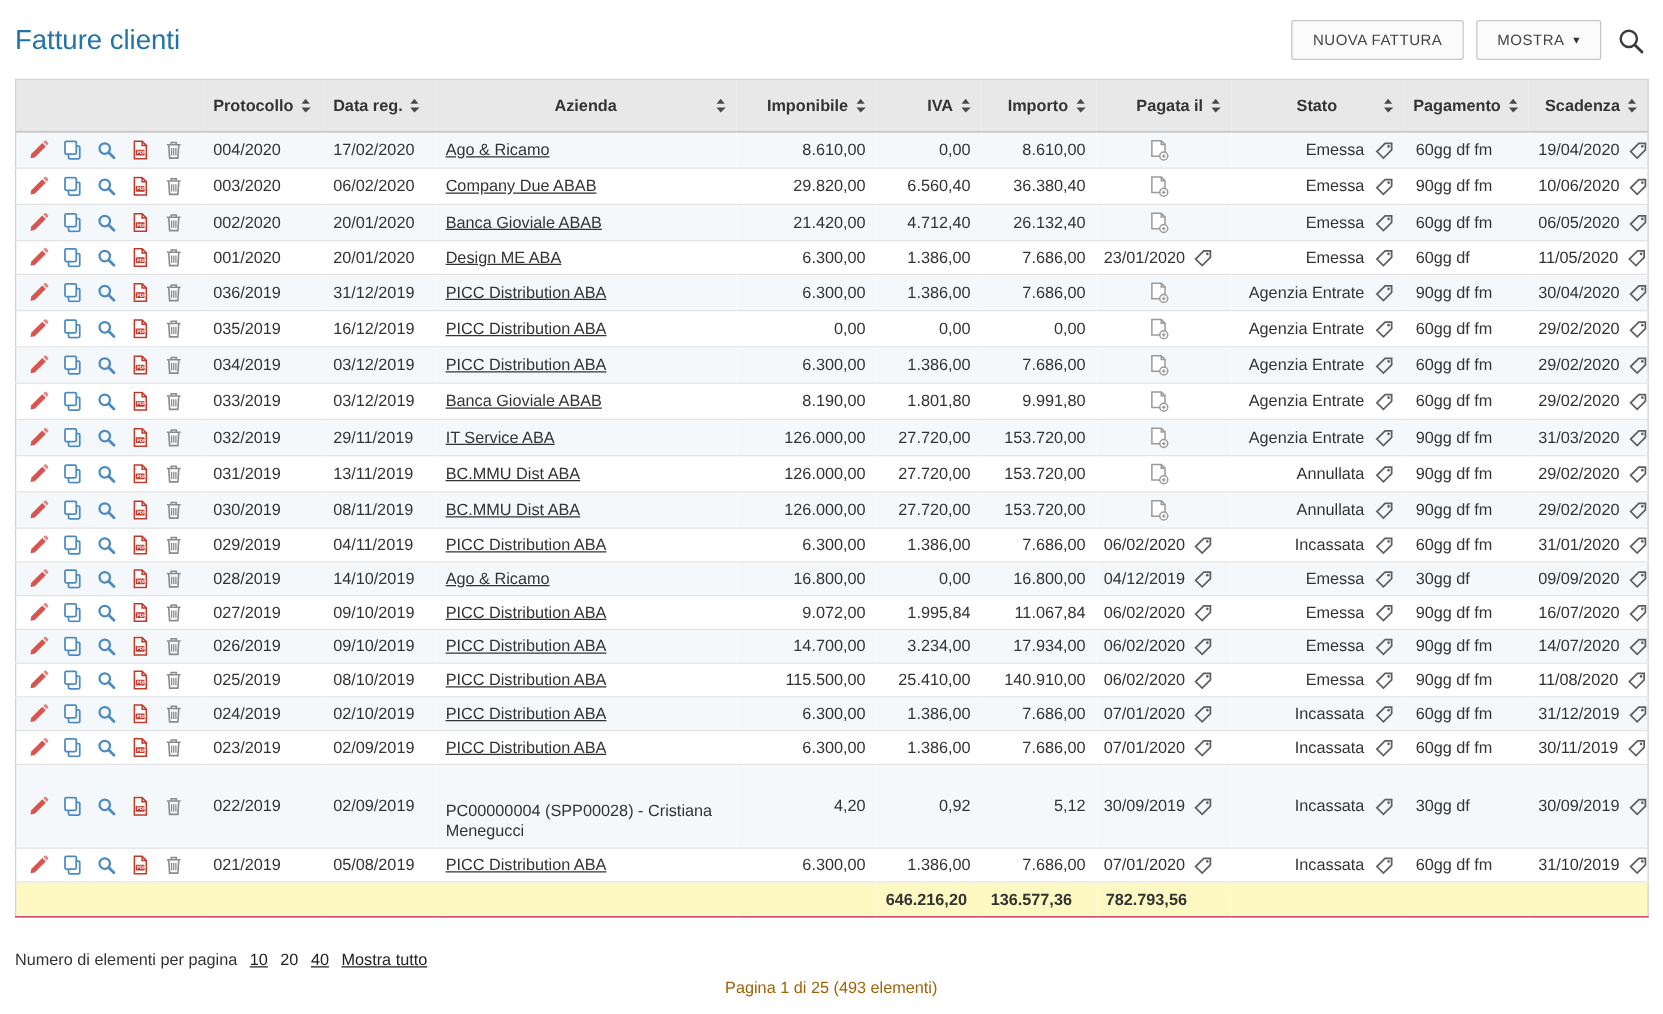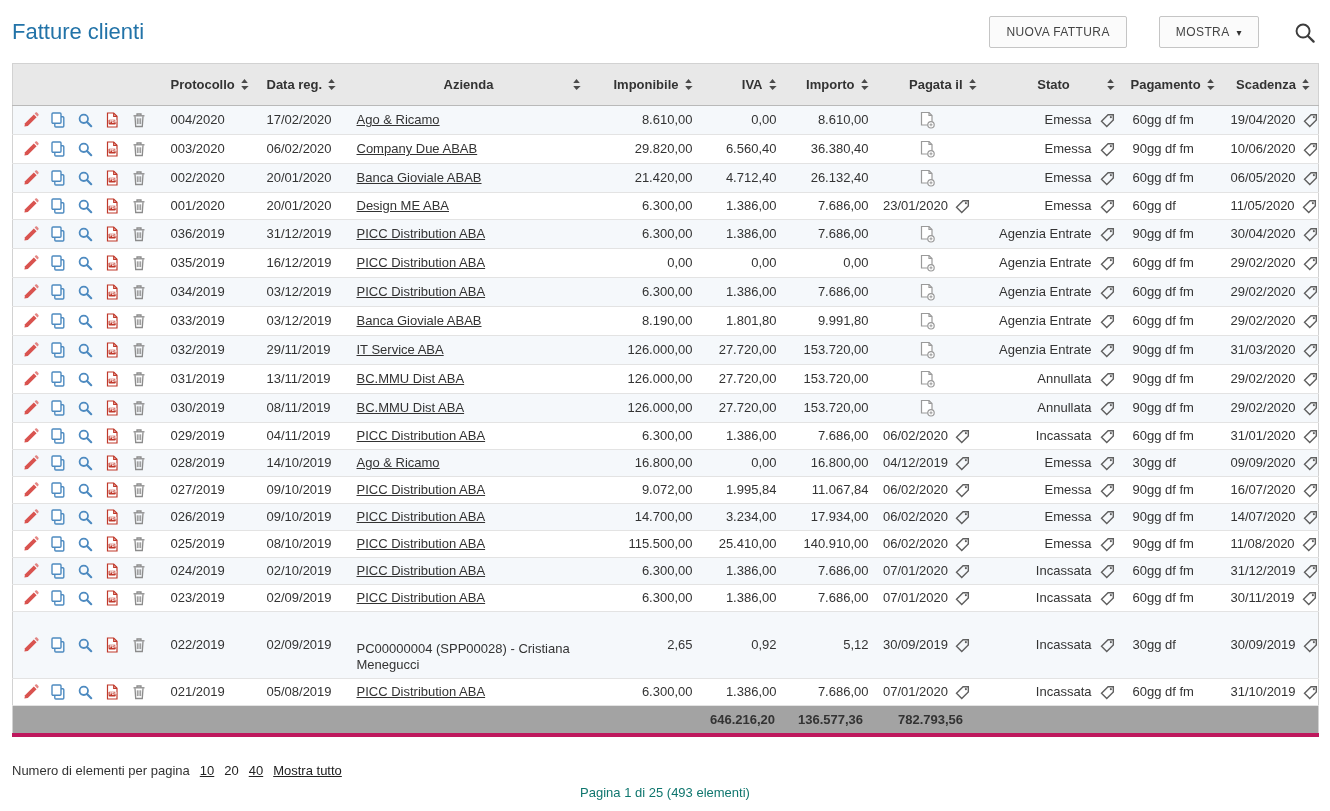--- a/index.html
+++ b/index.html
@@ -7,21 +7,21 @@
   body {
     width: 1330px; height: 811px; overflow: hidden;
     font-family: "Liberation Sans", sans-serif;
     color: #333; font-size: 13px;
   }
   .page { padding: 0 12px; }
 
   
   .topbar { display: flex; justify-content: space-between; align-items: center; padding: 16px 0 15px; }
   .page-title { font-size: 22px; font-weight: 500; color: var(--title-blue, #2273a8); }
-  .topbar-actions { display: flex; align-items: center; gap: 32px; }
+  .topbar-actions { display: flex; align-items: center; gap: 10px; }
   .btn {
     font-family: inherit; font-size: 12px; color: #444; letter-spacing: .4px;
     background: #fbfbfb; border: 1px solid #c5c5c5; border-radius: 2px;
     padding: 8px 16px; cursor: pointer; display: inline-flex; align-items: center; gap: 7px;
     white-space: nowrap;
   }
   .caret { font-size: 10px; color: #333; }
   .search-button { display: inline-flex; cursor: pointer; padding: 2px; color: #3c3c3c; }
 
   
@@ -57,28 +57,28 @@
   .cell-pagata { justify-content: center; gap: 7px; padding-right: 8px; }
   .cell-pagata .doc-icon { display: none; }
   .cell-pagata.no-date .doc-icon { display: inline-flex; }
   .cell-stato { justify-content: flex-end; gap: 8px; }
   .cell-scadenza { justify-content: flex-start; gap: 7px; }
   .cell.pagamento { padding-left: 2px; }
 
   .azienda-link { color: #333; text-decoration: underline; cursor: pointer; }
   .azienda-link.plain { text-decoration: none; cursor: default; margin-top: 24px; }
 
-  tfoot td { border-top: 1px solid #c9c9c9; border-bottom: 4px solid #be185d; padding: 6px 8px; font-weight: bold; background: #a3a3a3; text-align: center; }
+  tfoot td { border-top: 1px solid #c9c9c9; border-bottom: 1px solid #be185d; padding: 6px 8px; font-weight: bold; background: #fef9c3; }
 
   
   .pagination { margin-top: 26px; text-align: center; font-size: 13px; color: #333; }
   .per-page { display: flex; justify-content: flex-start; align-items: center; gap: 10px; margin-bottom: 7px; }
   .pp-link { text-decoration: underline; cursor: pointer; color: #222; }
   .pp-current { color: #222; }
-  .page-info { margin-bottom: 15px; color: #0f766e; }
+  .page-info { margin-bottom: 15px; color: #a16207; }
   .pager { display: flex; justify-content: center; align-items: center; gap: 8px; }
   .page-btn {
     min-width: 25px; height: 25px; border: 1px solid #bdbdbd; background: #ededed;
     font-family: inherit; font-size: 13px; color: #333; cursor: pointer;
   }
   .page-btn.current { background: #fff; border-color: #8f8f8f; }
   .dots { color: #555; margin: 0 2px; }
   .pager-arrow {
     min-width: 28px; height: 25px; border: 1px solid #bdbdbd; background: #ededed;
     color: var(--pager-arrow-blue, #4a8fd3); font-size: 11px; cursor: pointer; font-family: inherit;
@@ -2037,21 +2037,21 @@
           </td>
     <td>
             <div class="cell left">02/09/2019</div>
           </td>
     <td>
             <div class="cell left">
               <a class="azienda-link plain">PC00000004 (SPP00028) - Cristiana Menegucci</a>
             </div>
           </td>
     <td>
-            <div class="cell num">2,65</div>
+            <div class="cell num">4,20</div>
           </td>
     <td>
             <div class="cell num">0,92</div>
           </td>
     <td>
             <div class="cell num">5,12</div>
           </td>
     <td>
       <div class="cell cell-pagata">
         <span class="paid-date">30/09/2019</span>

